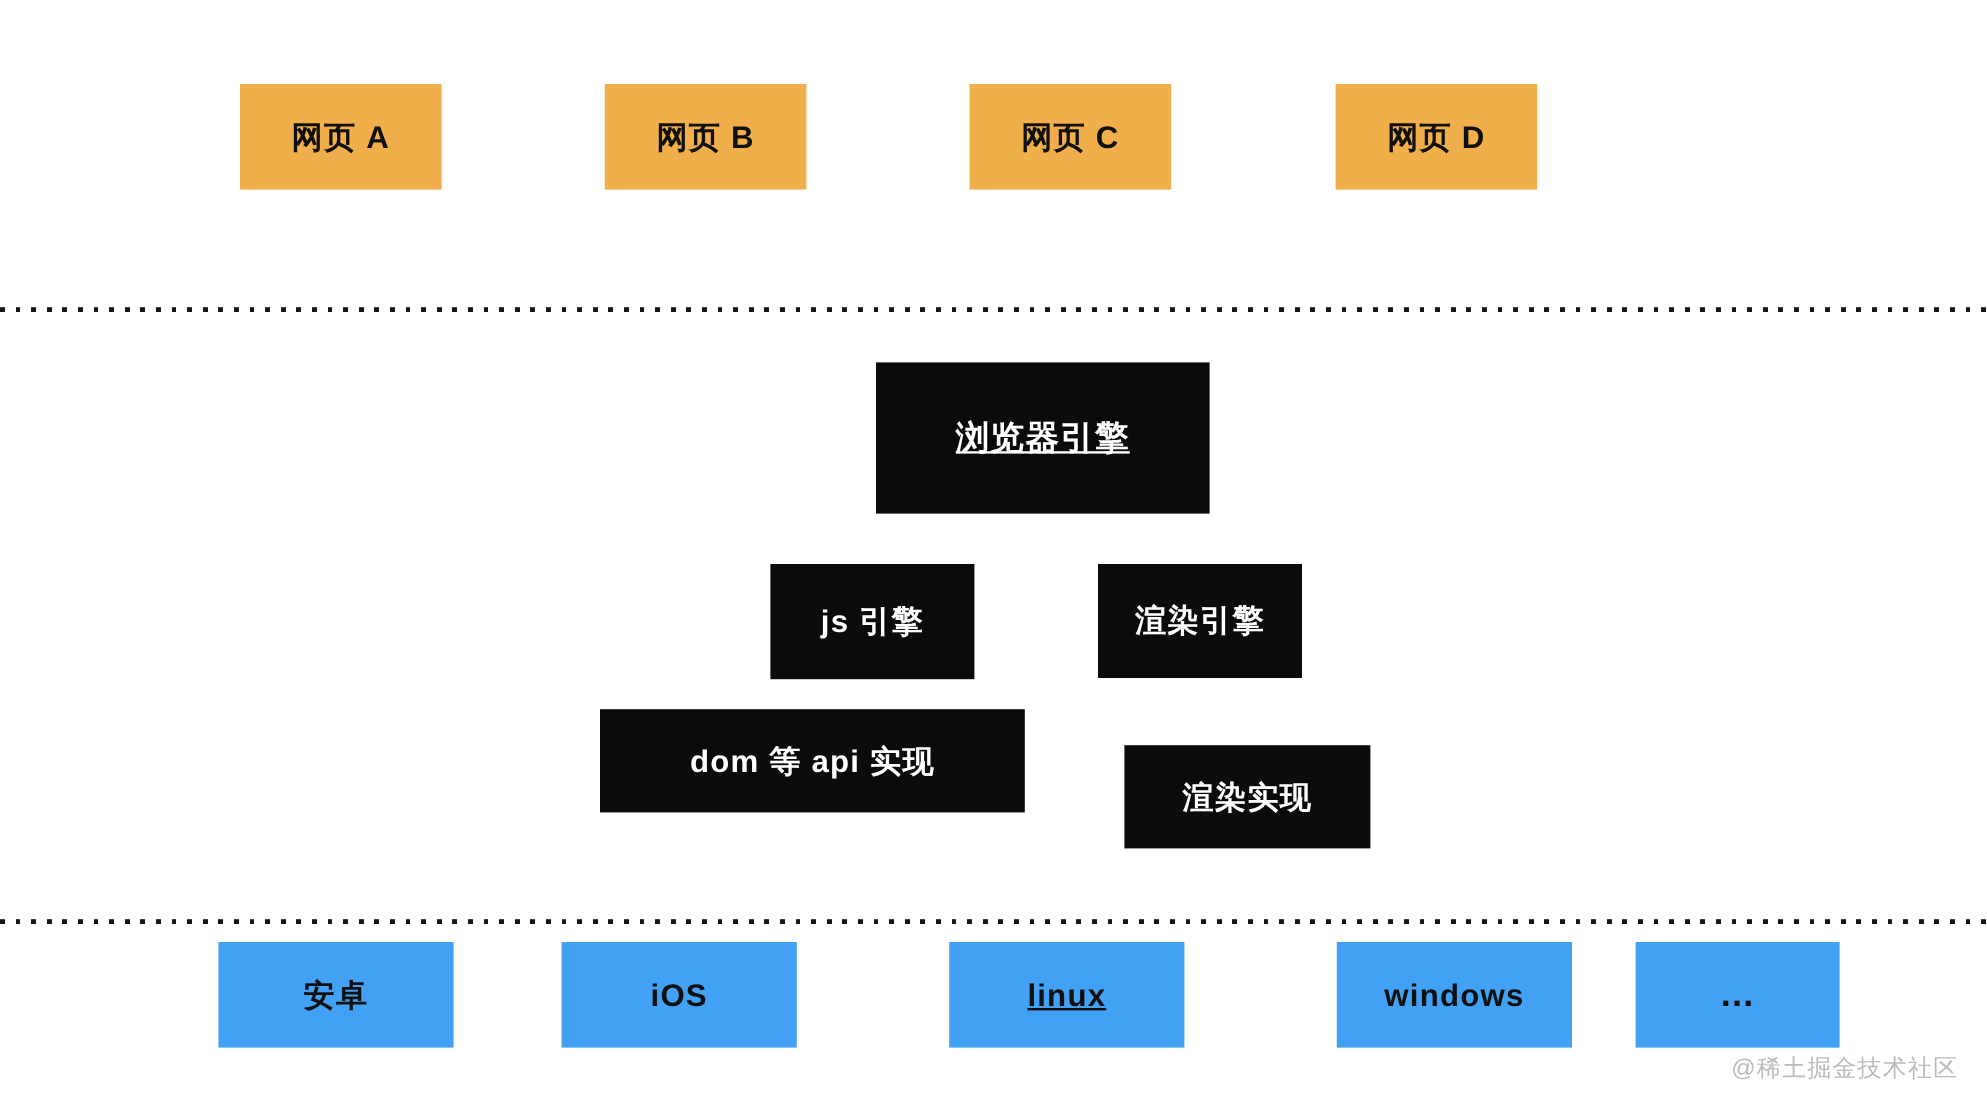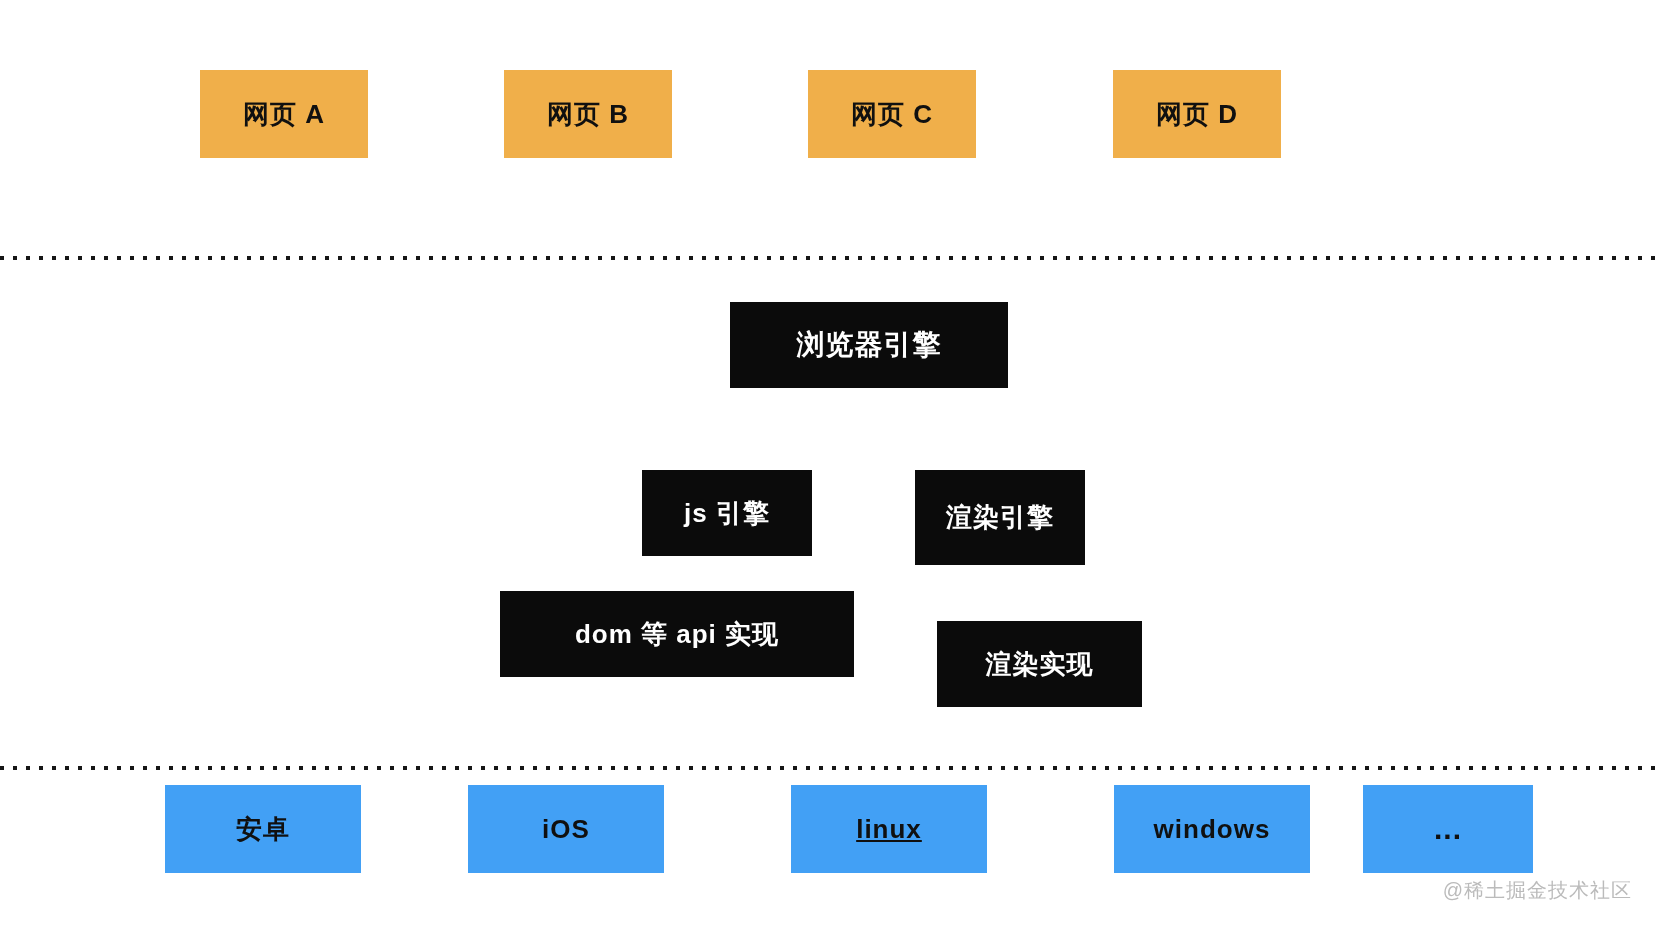--- a/index.html
+++ b/index.html
@@ -56,37 +56,37 @@
   #divider-top { top: 256px; }
   #divider-bottom { top: 766px; }
 
   
   .engine {
     background: var(--engine-box-bg, #0b0b0b);
     color: var(--engine-box-text, #ffffff);
     font-size: 26px;
     letter-spacing: 1px;
   }
-  #browser-engine { left: 730px; top: 302px; width: 278px; height: 86px; font-size: 28px; }
-  #js-engine      { left: 642px; top: 470px; width: 170px; height: 86px; }
+  #browser-engine { left: 730px; top: 302px; width: 278px; height: 126px; font-size: 28px; text-decoration: underline; }
+  #js-engine      { left: 642px; top: 470px; width: 170px; height: 96px; }
   #render-engine  { left: 915px; top: 470px; width: 170px; height: 95px; }
   #dom-api-impl   { left: 500px; top: 591px; width: 354px; height: 86px; }
   #render-impl    { left: 937px; top: 621px; width: 205px; height: 86px; }
 
   
   .os {
     top: 785px;
     height: 88px;
     width: 196px;
     background: var(--os-box-bg, #42a0f5);
     color: var(--box-text-dark, #101010);
     font-size: 26px;
     letter-spacing: 1px;
   }
-  #os-android { left: 165px; text-align: center; }
+  #os-android { left: 182px; text-align: center; }
   #os-ios     { left: 468px; }
   #os-linux   { left: 791px; text-decoration: underline; }
   #os-windows { left: 1086px; margin-left: 28px; }
   #os-more    { left: 1363px; width: 170px; font-size: 30px; }
 
   
   .watermark {
     position: absolute;
     right: 24px;
     top: 877px;

